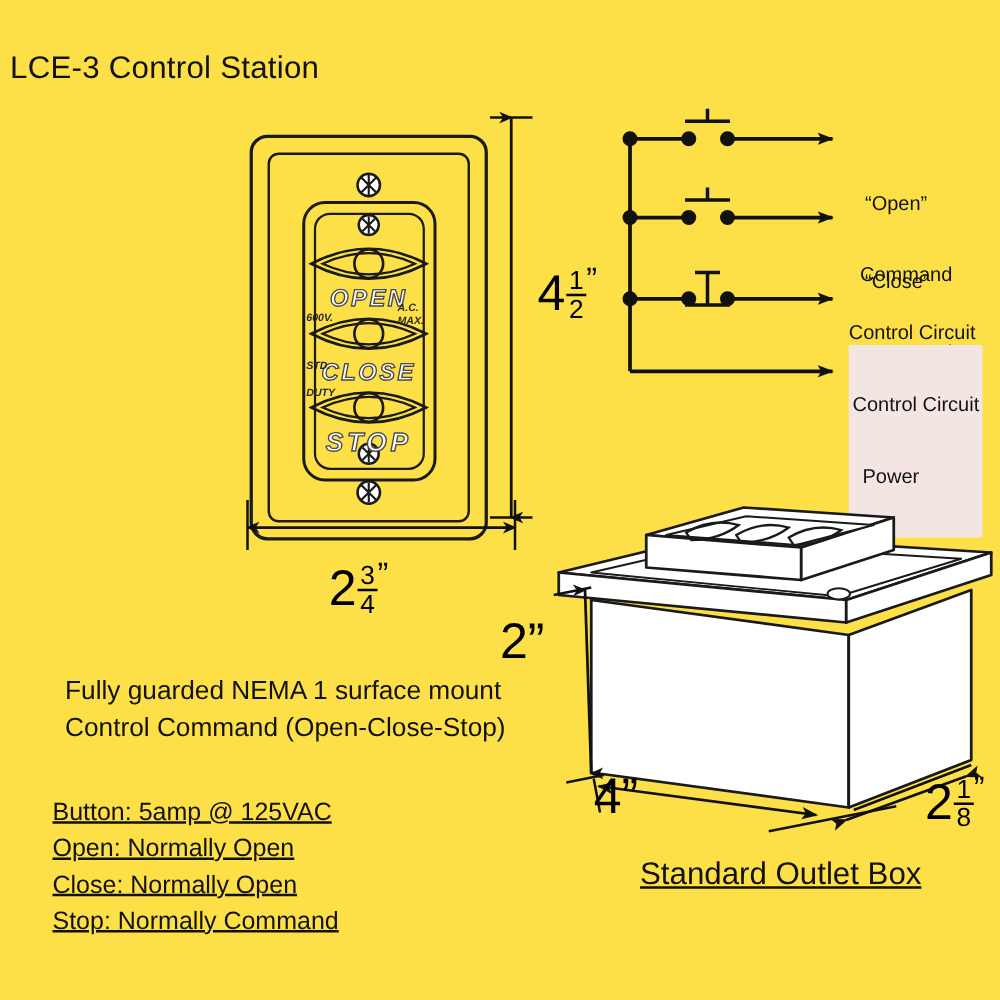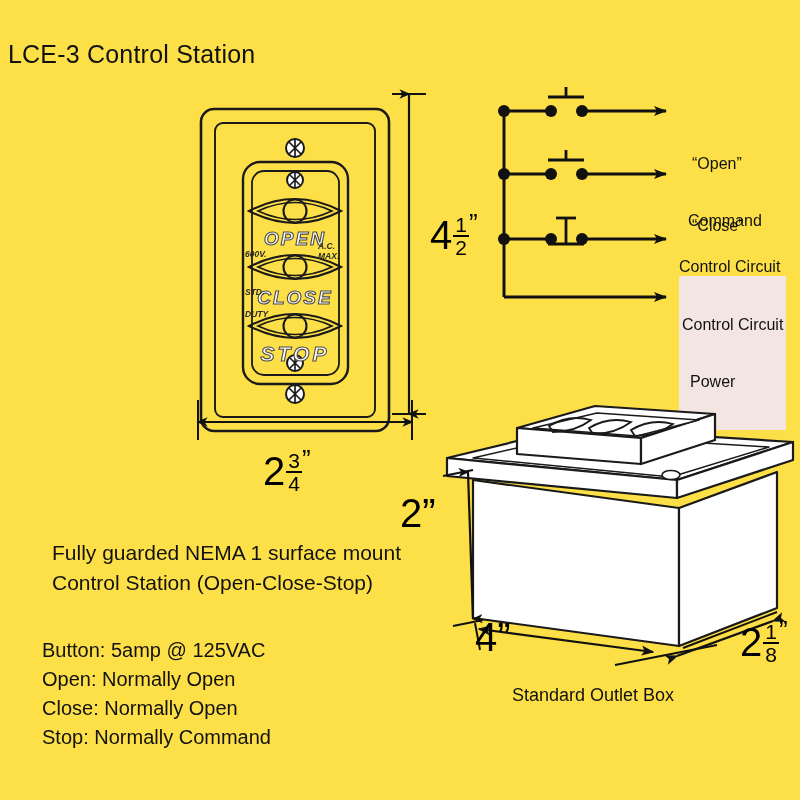--- a/index.html
+++ b/index.html
@@ -60,22 +60,23 @@
     margin-left: 1px;
     position: relative;
     top: 1px;
   }
   .dim-frac .num { padding: 0 2px; }
   .dim-frac .den { padding: 0 2px; border-top: 2.2px solid #000; }
   .dim .prime { font-size: 26px; position: relative; top: -12px; left: 0px; }
   .dim-simple { font-size: 40px; }
 
   .caption {
-    font-size: 18px;
+    font-size: 25px;
     color: #121212;
+    text-decoration: underline;
   }
 
   
   .sch-label {
     font-size: 16px;
     line-height: 19px;
     color: #111;
     white-space: pre;
   }
   .sch-label.hl { background: #f3e6e2; }
@@ -355,23 +356,23 @@
       <span class="num">1</span>
       <span class="den">8</span>
     </span>
     <span class="prime">”</span>
   </div>
 
   <div class="abs caption" style="left:512px; top:685px;">Standard Outlet Box</div>
 
   <div class="abs" style="left:8px; top:538px;">
     <div class="desc-line">Fully guarded NEMA 1 surface mount</div>
-    <div class="desc-line">Control Station (Open-Close-Stop)</div>
-  </div>
-
-  <div class="abs" style="left:42px; top:636px;">
+    <div class="desc-line">Control Command (Open-Close-Stop)</div>
+  </div>
+
+  <div class="abs" style="left:42px; top:636px;text-decoration:underline;">
     <div class="spec-line">Button: 5amp @ 125VAC</div>
     <div class="spec-line">Open: Normally Open</div>
     <div class="spec-line">Close: Normally Open</div>
     <div class="spec-line">Stop: Normally Command</div>
   </div>
 
 </div>
 
 </body></html>

